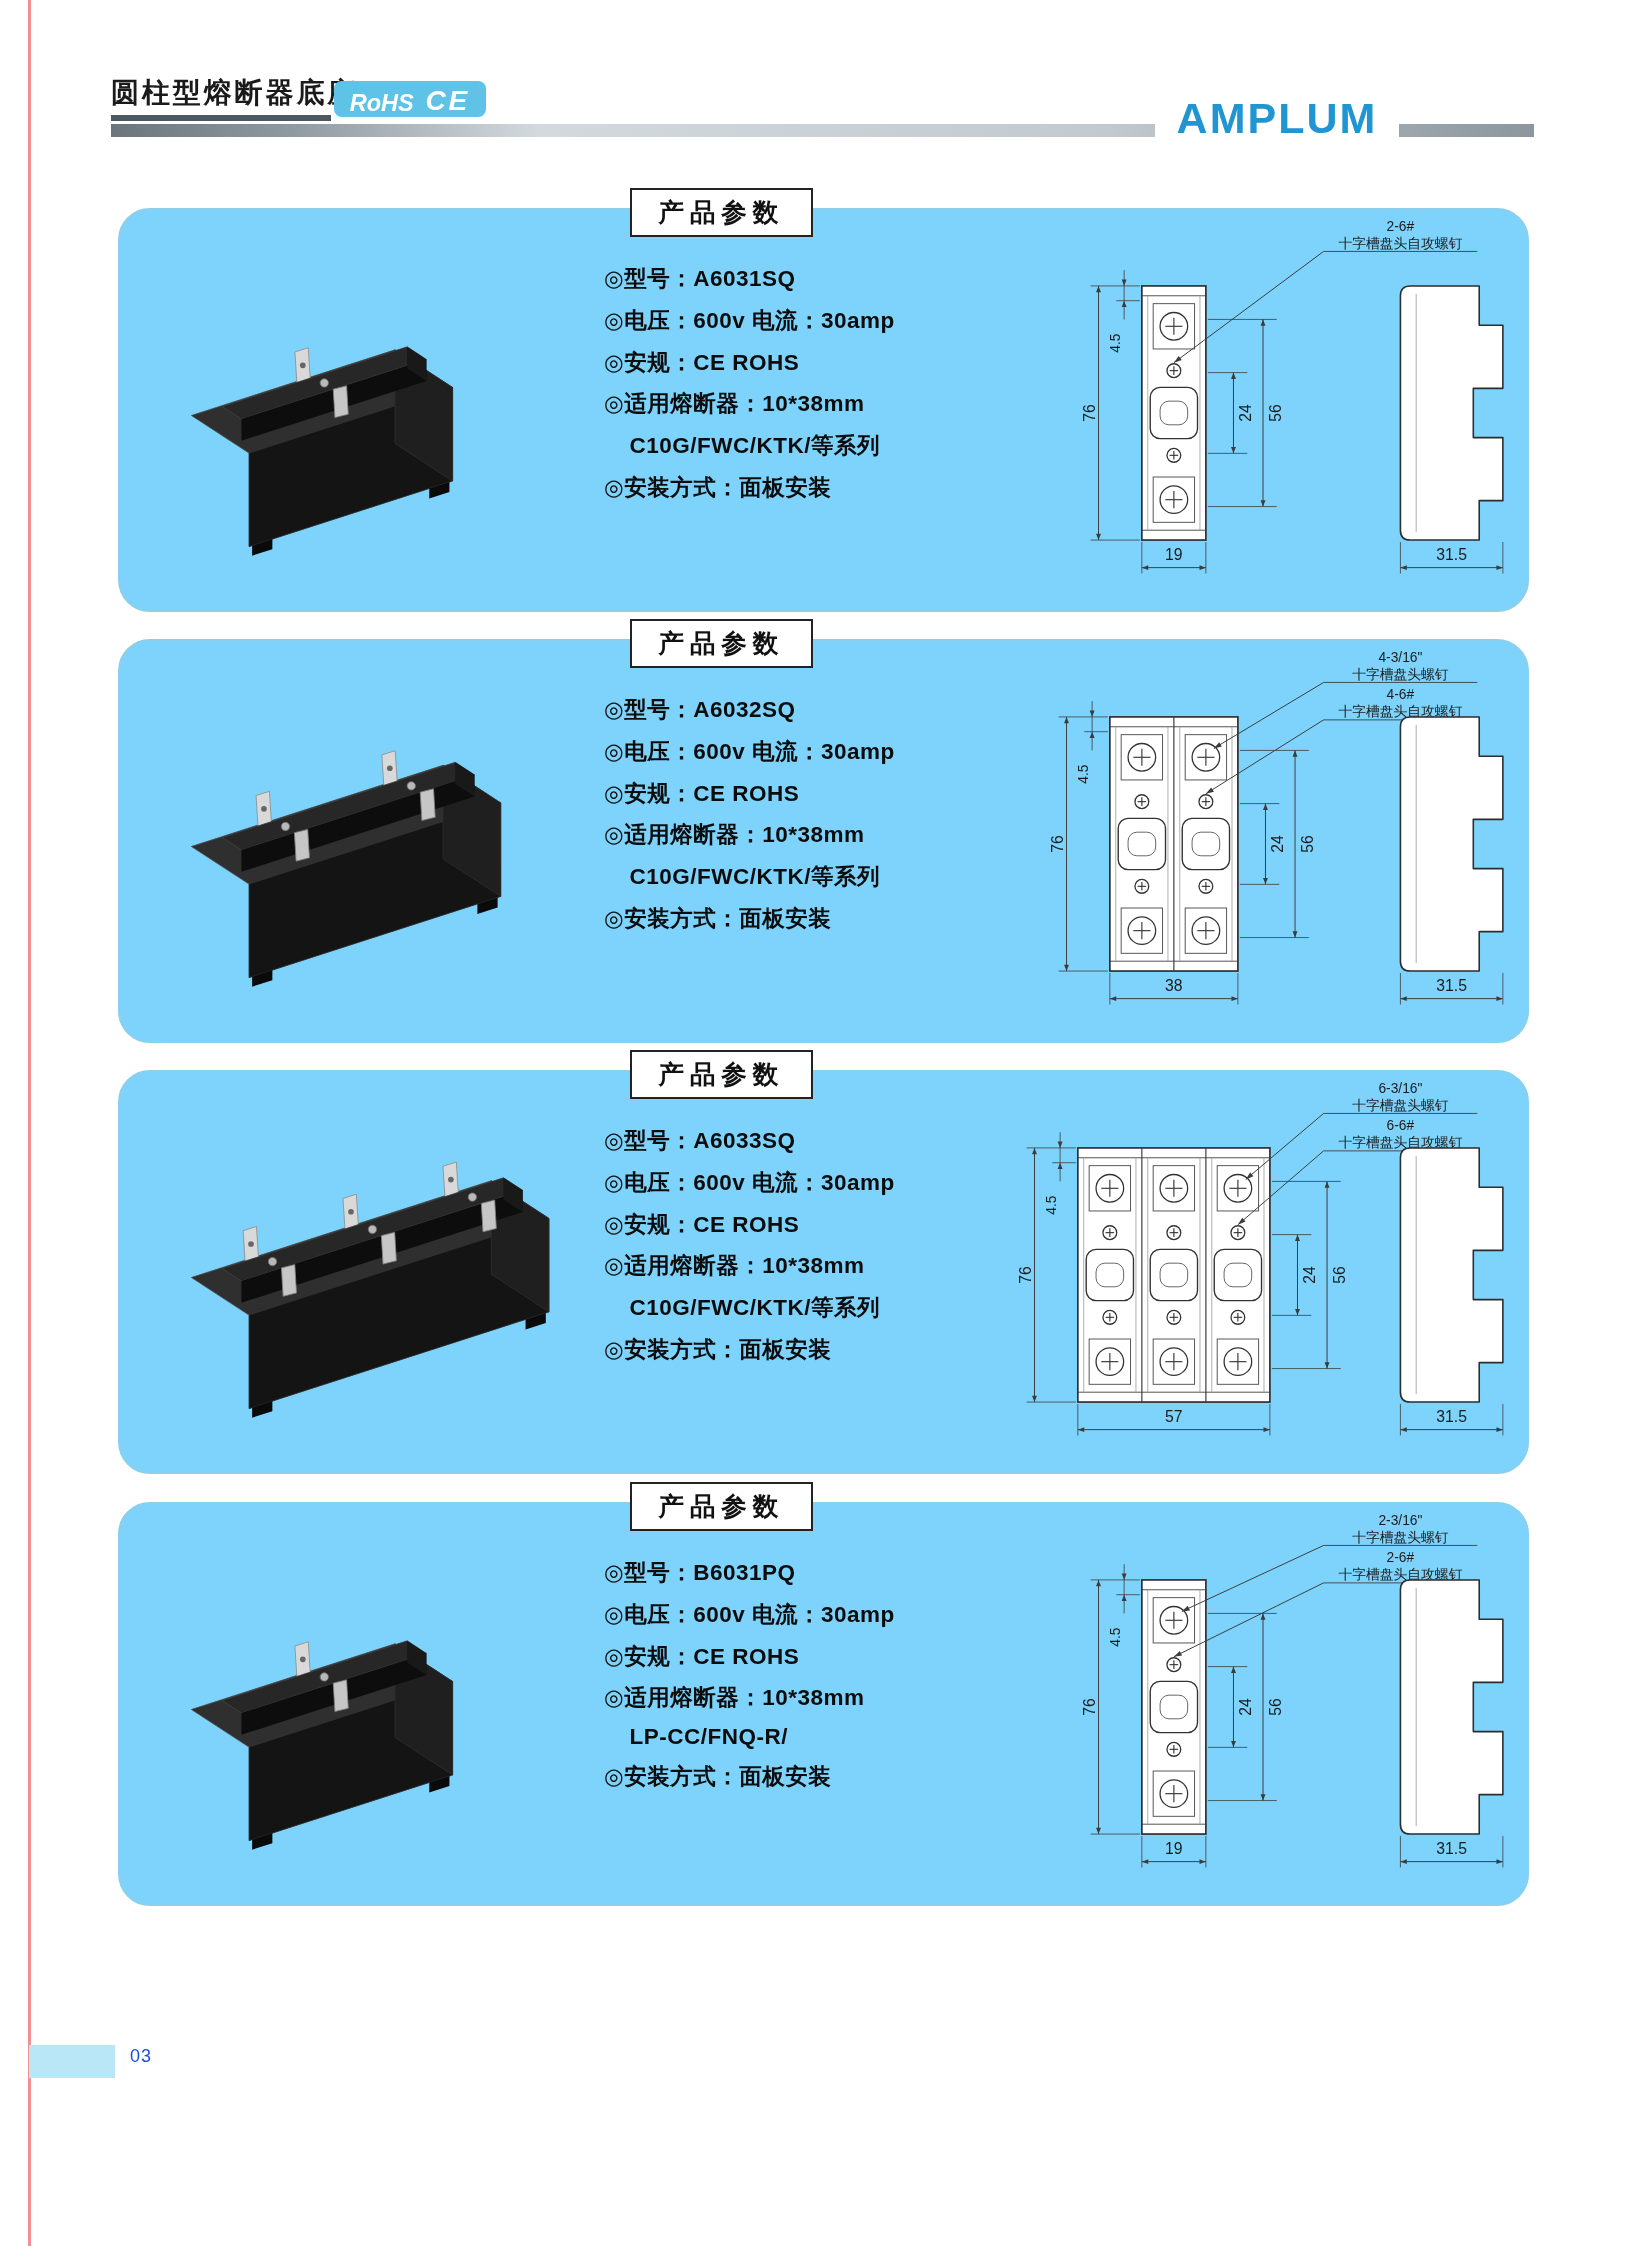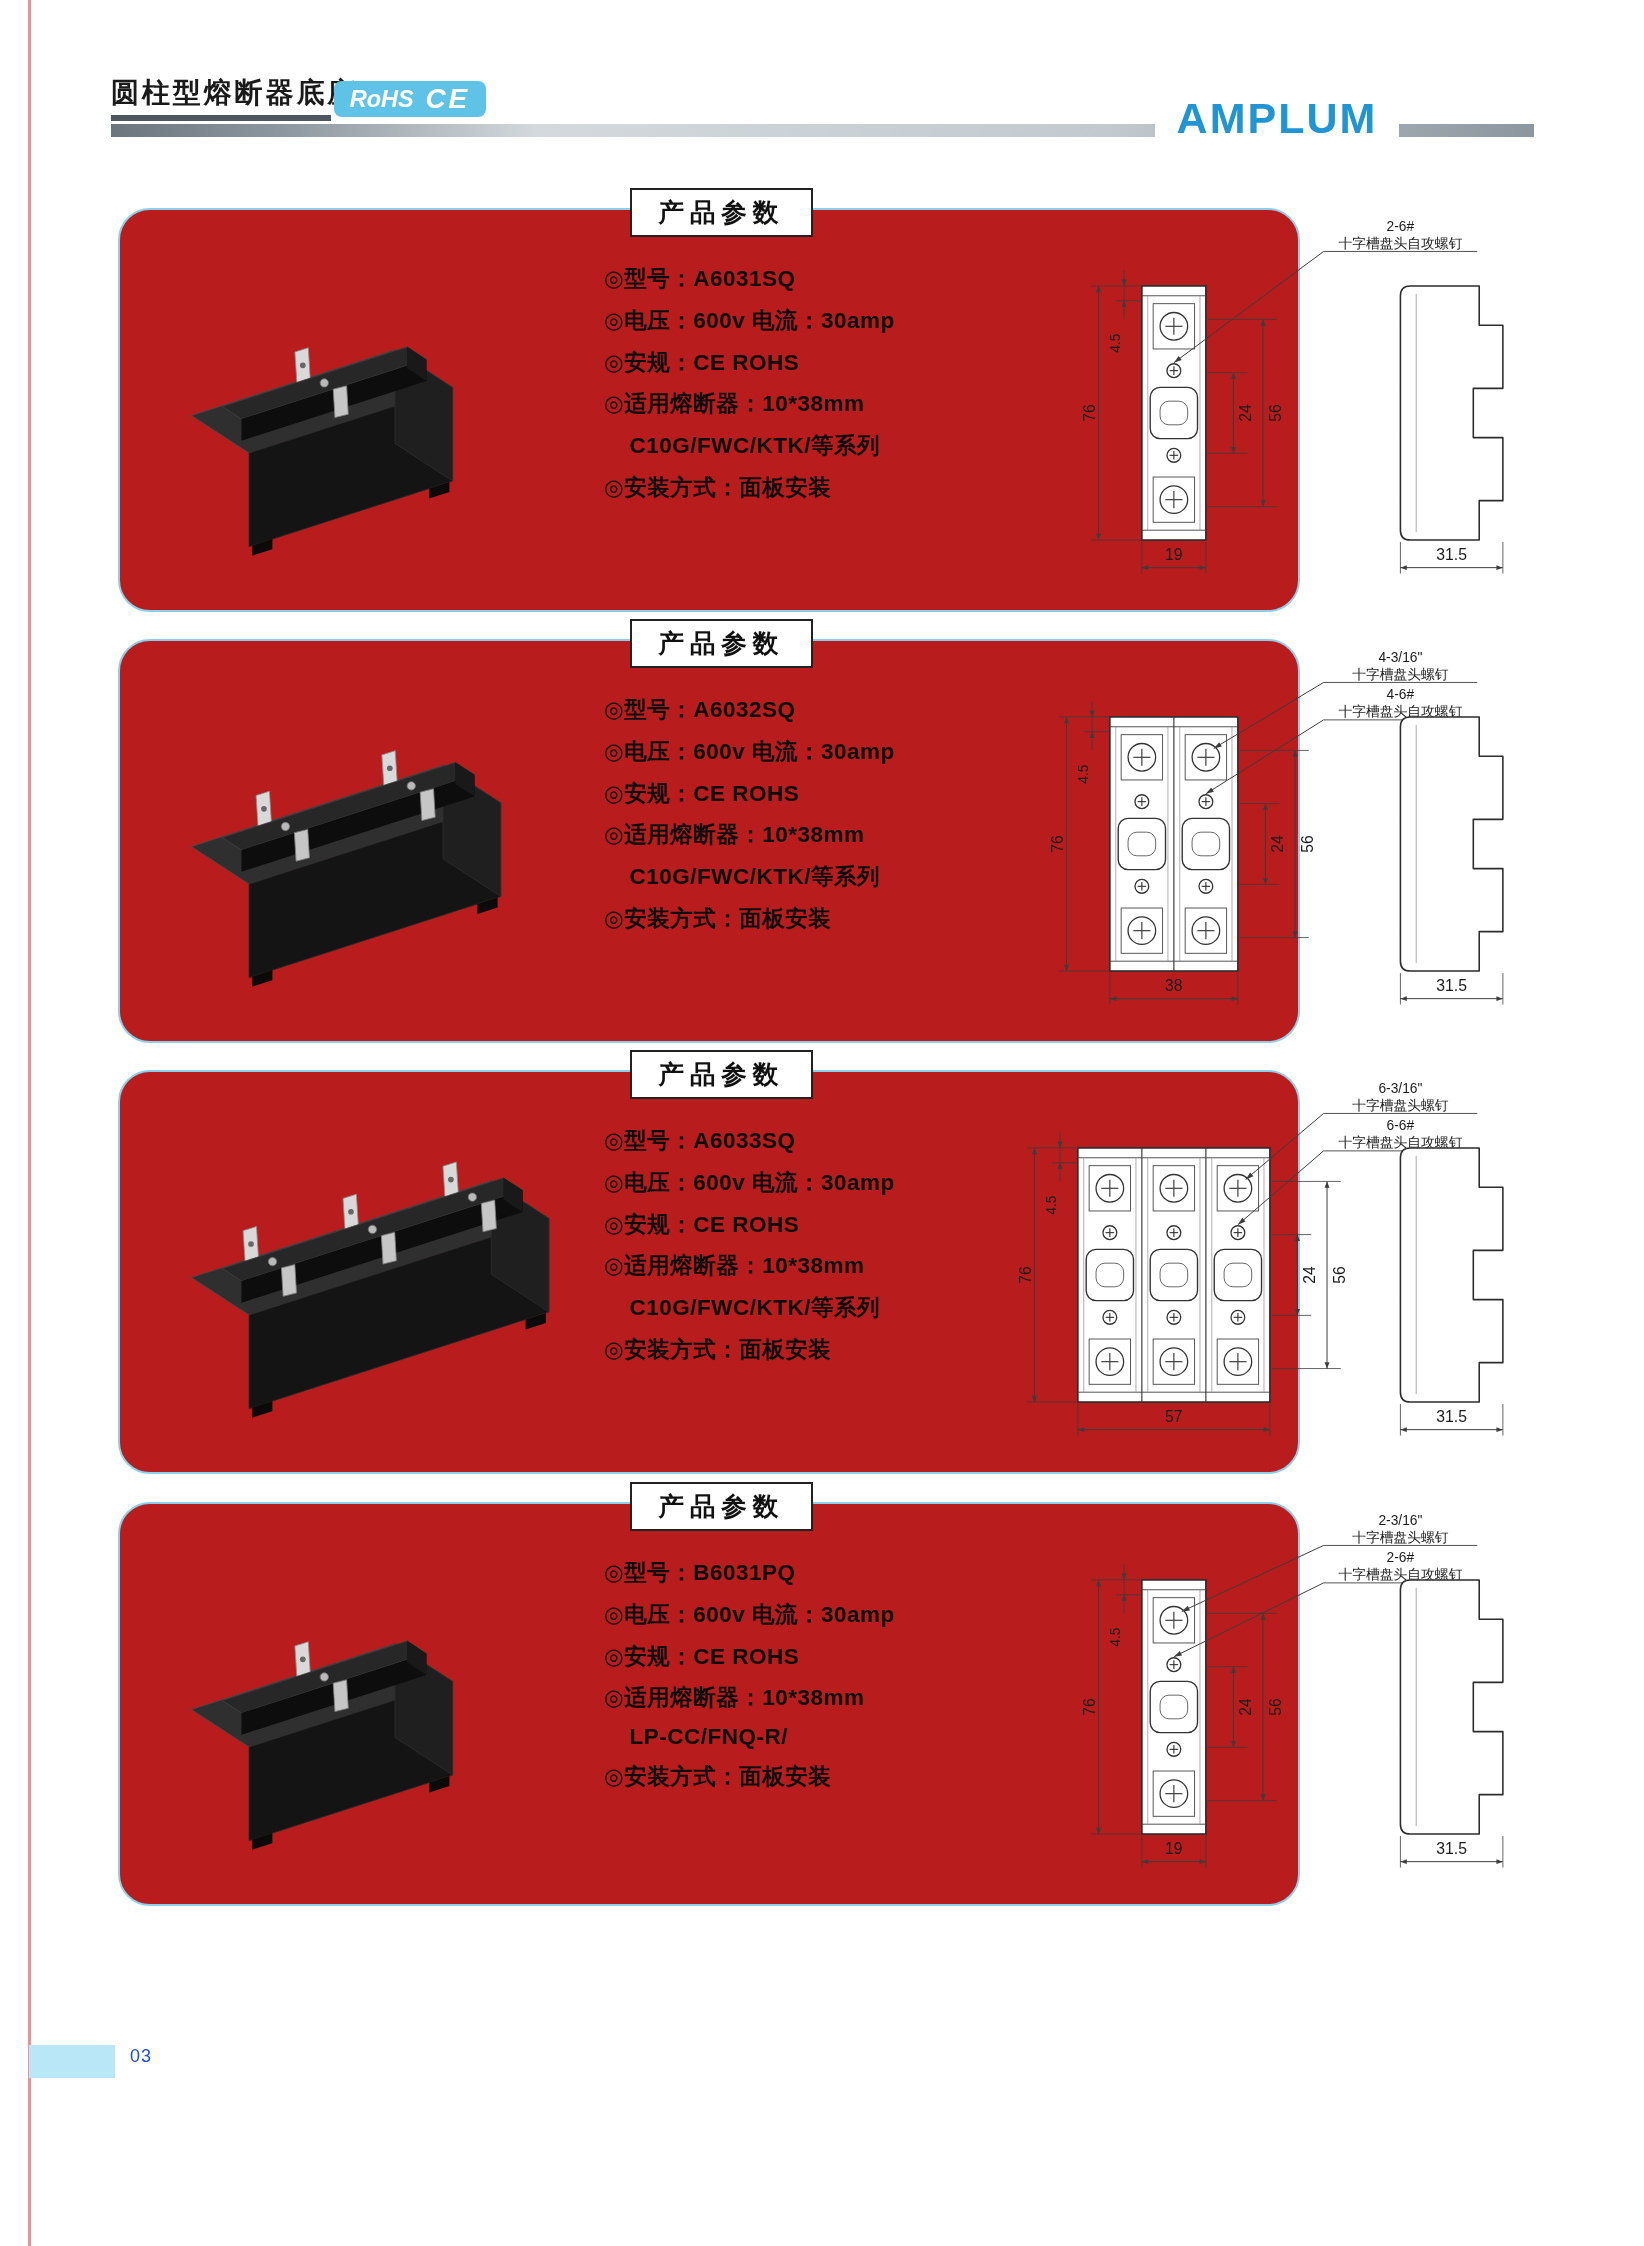--- a/index.html
+++ b/index.html
@@ -4,26 +4,26 @@
 <style>
   *{box-sizing:border-box;margin:0;padding:0}
   html,body{background:#fff}
   body{width:1645px;height:2247px;position:relative;font-family:"Liberation Sans","DejaVu Sans",sans-serif;overflow:hidden}
   .red-line{position:absolute;left:28px;top:0;width:2.9px;height:2247px;background:#f09090}
   .title{position:absolute;left:111px;top:74px;font-size:28px;font-weight:bold;color:#1a1a1a;letter-spacing:2.9px}
   .title-bar{position:absolute;left:111px;top:115px;width:220px;height:5.9px;background:#4d575f}
   .band{position:absolute;left:111px;top:124px;width:1423px;height:12.7px;
         background:linear-gradient(90deg,#6a757d 0%,#8d979f 12%,#d3d9dd 30%,#c2cacf 70%,#8b969e 100%)}
   .badge{position:absolute;left:334px;top:81px;height:36px;background:#5fc3e7;border-radius:7.8px;
-         display:flex;align-items:center;gap:11.8px;padding:0 15.7px;color:#fff;font-style:italic;font-weight:bold}
+         display:flex;align-items:flex-end;gap:11.8px;padding:0 15.7px;color:#fff;font-style:italic;font-weight:bold}
   .badge .rohs{font-size:23.5px}
   .badge .ce{font-size:28px;letter-spacing:2.9px}
   .brand{position:absolute;left:1155px;top:94px;background:#fff;padding:0 21.6px;font-size:43px;
          font-weight:bold;color:#2095d2;letter-spacing:2px}
-  .box{position:absolute;left:118px;width:1182px;height:404px;border:2.9px solid #8ccfeb;border-radius:32px;background:#b91c1c}
+  .box{position:absolute;left:118px;width:1411px;height:404px;border:2.9px solid #8ccfeb;border-radius:32px;background:#7dd3fc}
   .tab{position:absolute;left:510px;top:-21.6px;background:#fff;border:2px solid #222;padding:4.9px 26.5px;
        font-size:25.5px;font-weight:bold;letter-spacing:5.9px;color:#111}
   .photo{position:absolute;left:33px;top:25.5px;width:451px;height:349px}
   .photo svg{width:100%;height:100%}
   .specs{position:absolute;left:484px;top:53px;list-style:none}
   .specs li{font-size:22.5px;font-weight:600;color:#0c0c0c;margin-bottom:10.8px;white-space:pre;letter-spacing:0.5px}
   .specs li.indent{padding-left:25.5px}
   .drawing{position:absolute;left:825px;top:4.9px;width:572px;height:394px}
   .drawing svg{width:100%;height:100%}
   .pg-bar{position:absolute;left:29px;top:2045px;width:86px;height:33px;background:#b9e7f7}

